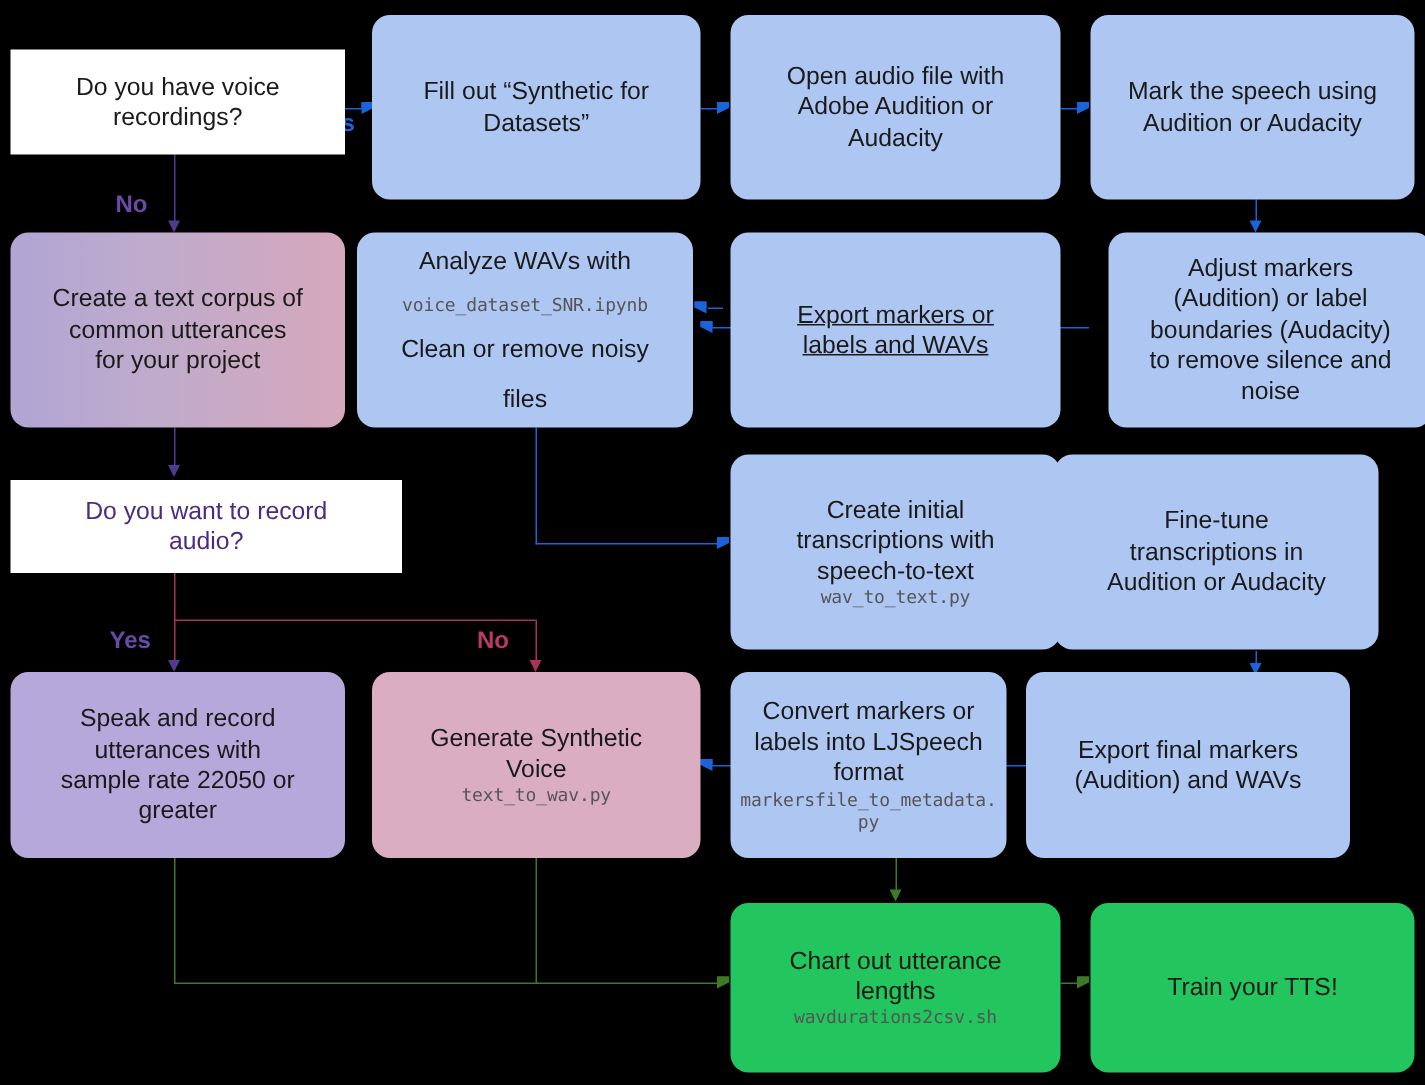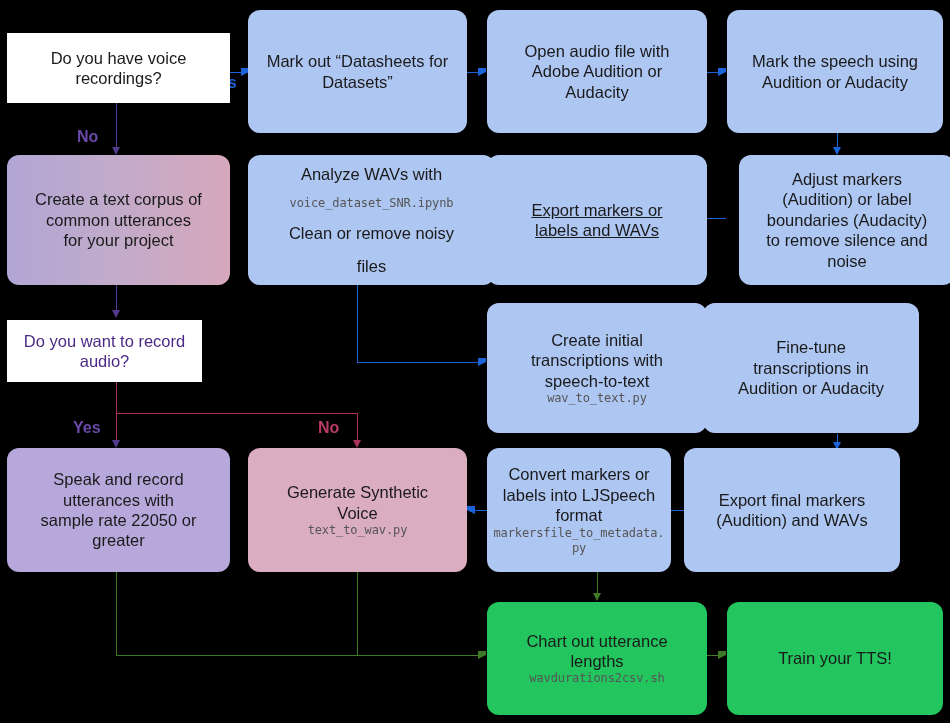--- a/index.html
+++ b/index.html
@@ -144,62 +144,62 @@
   <div class="edge-label lbl-violet" style="left:77px; top:128px;">No</div>
   <div class="edge-label lbl-violet" style="left:73px; top:419px;">Yes</div>
   <div class="edge-label lbl-pink" style="left:318px; top:419px;">No</div>
 
   <div class="node decision" style="left:7px; top:33px; width:223px; height:70px;">
     <span class="ln">Do you have voice</span>
     <span class="ln">recordings?</span>
   </div>
 
   <div class="node rounded blue" style="left:248px; top:10px; width:219px; height:123px;">
-    <span class="ln">Mark out “Datasheets for</span>
+    <span class="ln">Fill out “Synthetic for</span>
     <span class="ln">Datasets”</span>
   </div>
 
   <div class="node rounded blue" style="left:487px; top:10px; width:220px; height:123px;">
     <span class="ln">Open audio file with</span>
     <span class="ln">Adobe Audition or</span>
     <span class="ln">Audacity</span>
   </div>
 
   <div class="node rounded blue" style="left:727px; top:10px; width:216px; height:123px;">
     <span class="ln">Mark the speech using</span>
     <span class="ln">Audition or Audacity</span>
   </div>
 
   <div class="node rounded grad" style="left:7px; top:155px; width:223px; height:130px;">
     <span class="ln">Create a text corpus of</span>
     <span class="ln">common utterances</span>
     <span class="ln">for your project</span>
   </div>
 
-  <div class="node rounded blue" style="left:248px; top:155px; width:247px; height:130px;gap:12px;">
+  <div class="node rounded blue" style="left:238px; top:155px; width:224px; height:130px;gap:12px;">
     <span class="ln">Analyze WAVs with</span>
     <span class="ln code">voice_dataset_SNR.ipynb</span>
     <span class="ln">Clean or remove noisy</span>
     <span class="ln">files</span>
   </div>
 
   <div class="node rounded blue" style="left:487px; top:155px; width:220px; height:130px;text-decoration:underline;">
     <span class="ln">Export markers or</span>
     <span class="ln">labels and WAVs</span>
   </div>
 
   <div class="node rounded blue" style="left:691px; top:155px; width:216px; height:130px;margin-left:48px;">
     <span class="ln">Adjust markers</span>
     <span class="ln">(Audition) or label</span>
     <span class="ln">boundaries (Audacity)</span>
     <span class="ln">to remove silence and</span>
     <span class="ln">noise</span>
   </div>
 
-  <div class="node decision" style="left:7px; top:320px; width:195px; height:62px; color:#4b2a86;">
+  <div class="node decision" style="left:7px; top:320px; width:261px; height:62px; color:#4b2a86;">
     <span class="ln">Do you want to record</span>
     <span class="ln">audio?</span>
   </div>
 
   <div class="node rounded blue" style="left:487px; top:303px; width:220px; height:130px;">
     <span class="ln">Create initial</span>
     <span class="ln">transcriptions with</span>
     <span class="ln">speech-to-text</span>
     <span class="ln code">wav_to_text.py</span>
   </div>

